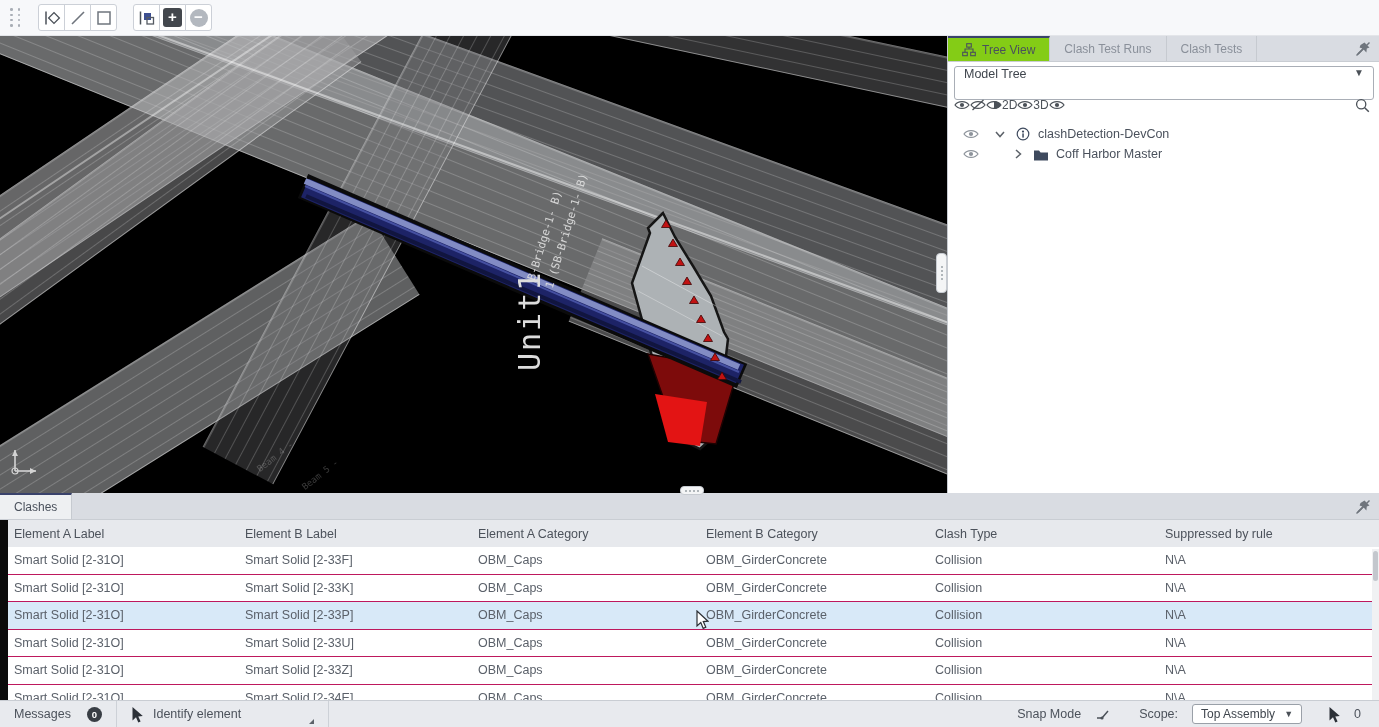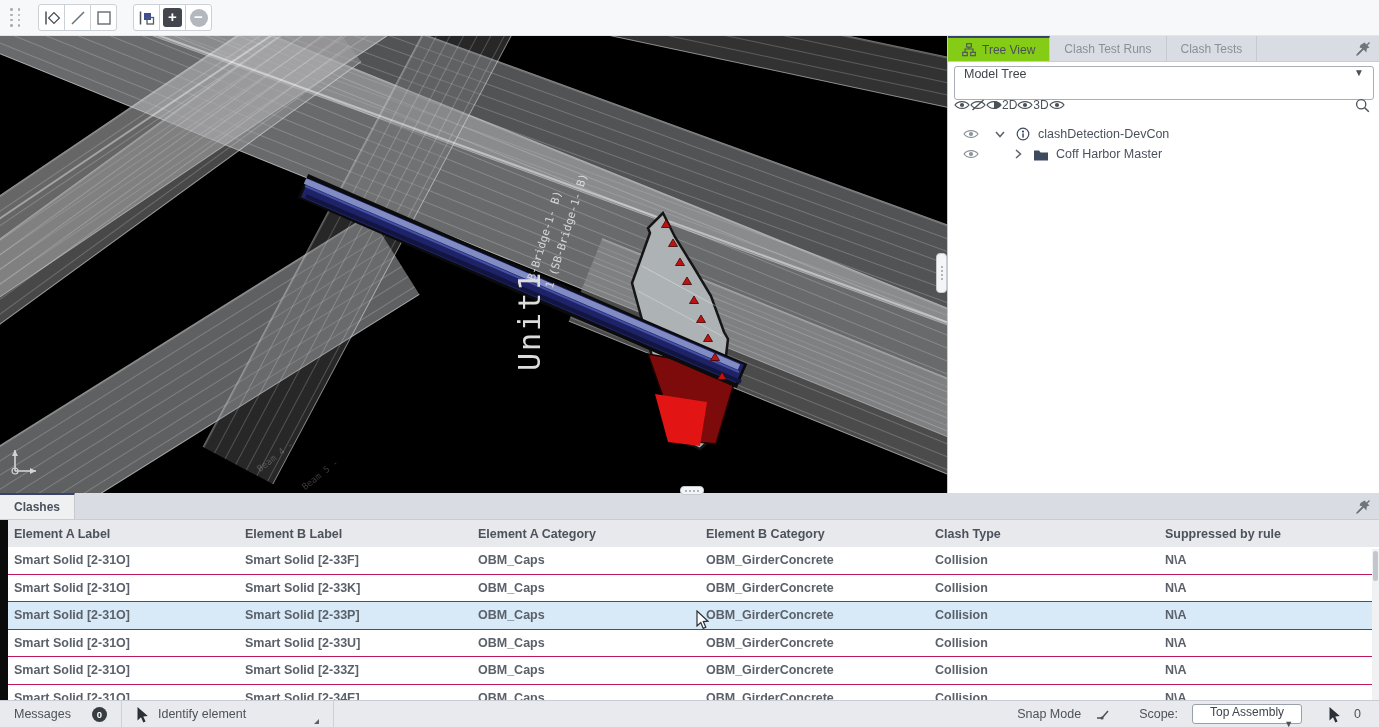--- a/index.html
+++ b/index.html
@@ -53,21 +53,21 @@
   .vis-search { margin-left:auto; margin-right:4px; cursor:pointer; }
   .tree { position:absolute; left:0; top:88px; width:432px; font-size:12.5px; color:#4a515c; }
   .tree-row { height:20px; display:flex; align-items:center; cursor:pointer; }
   .tree-row .eye { margin-left:15px; color:#8d939b; }
   .tree-row .tw  { margin-left:14px; color:#5c6269; display:flex; }
   .tree-row.child .tw { margin-left:32px; }
   .tree-row .type-ic { margin-left:8px; color:#3e4a5e; display:flex; }
   .tree-row .lbl { margin-left:7px; }
 
   
-  .bottom-panel { position:absolute; left:0; top:493px; width:1379px; height:207px; background:#fff;font-weight:bold; }
+  .bottom-panel { position:absolute; left:0; top:493px; width:1379px; height:207px; background:#fff; }
   .bp-tabs { height:27px; background:#d9dce2; border-bottom:1px solid #c9cdd3; display:flex; position:relative;}
   .thead, .trow { display:grid; grid-template-columns:245px 233px 228px 229px 230px 1fr; align-items:center; }
   .thead { height:27px; background:#e7e9ed; font-size:12.5px; color:#4c525b; }
   .thead div:first-child, .trow div:first-child { padding-left:14px; }
   .tbody { height:153px; overflow:hidden; position:relative; }
   .trow { height:27.5px; font-size:12.5px; color:#5b616a; border-bottom:1px solid #be185d;
     background:#fff; cursor:pointer; }
   .trow.selected { background:#d8e9f8; }
   .black-strip { position:absolute; left:0; top:27px; width:8px; height:180px; background:#0b0b0b; z-index:6;}
   .vscroll { position:absolute; right:0; top:56px; width:7px; height:151px; background:#f0f1f3; }
@@ -76,21 +76,21 @@
   
   .status-bar { position:absolute; left:0; top:700px; width:1379px; height:27px; background:#e8eaee;
     border-top:1px solid #c9cdd3; display:flex; align-items:center; font-size:12.5px; color:#4c525b; }
   .sb-sec { height:100%; display:flex; align-items:center; border-right:1px solid #cdd1d7; position:relative; }
   .badge { width:15px; height:15px; background:#383d44; color:#fff; border-radius:50%;
     font-size:9.5px; font-weight:bold; display:flex; align-items:center; justify-content:center; }
   .corner-mark { position:absolute; right:14px; bottom:3px; width:0; height:0;
     border-left:5px solid transparent; border-bottom:5px solid #5c6269; }
   .sb-right { margin-left:auto; display:flex; align-items:center; gap:14px; padding-right:18px; }
   .scope-select { width:110px; height:20px; background:#fff; border:1px solid #9aa0a8; border-radius:3px;
-    display:flex; align-items:center; padding:0 8px; font-size:12px; color:#3f454d; cursor:pointer;flex-direction:column; }
+    display:flex; align-items:center; padding:0 8px; font-size:12px; color:#3f454d; cursor:pointer; }
   .scope-select .caret { margin-left:auto; font-size:9px; color:#4b5158; }
 
   svg.ic { display:block; }
 </style>
 </head>
 <body>
 
 <svg width="0" height="0" style="position:absolute">
   <defs>
     <g id="i-eye">
@@ -398,21 +398,21 @@
     </div>
     </div>
 
   <div class="black-strip"></div>
   <div class="vscroll">
       <div class="thumb"></div>
     </div>
 </div>
 
 <div class="status-bar">
-  <div class="sb-sec" style="padding:0 14px; gap:21px;">
+  <div class="sb-sec" style="padding:0 14px; gap:16px;">
     <span>Messages</span>
     <span class="badge">0</span>
   </div>
   <div class="sb-sec" style="width:212px; padding:0 14px; gap:10px;">
     <svg class="ic" width="12" height="17" color="#2c3138">
         <use href="#i-cursor"></use>
       </svg>
     <span>Identify element</span>
     <span class="corner-mark"></span>
   </div>

